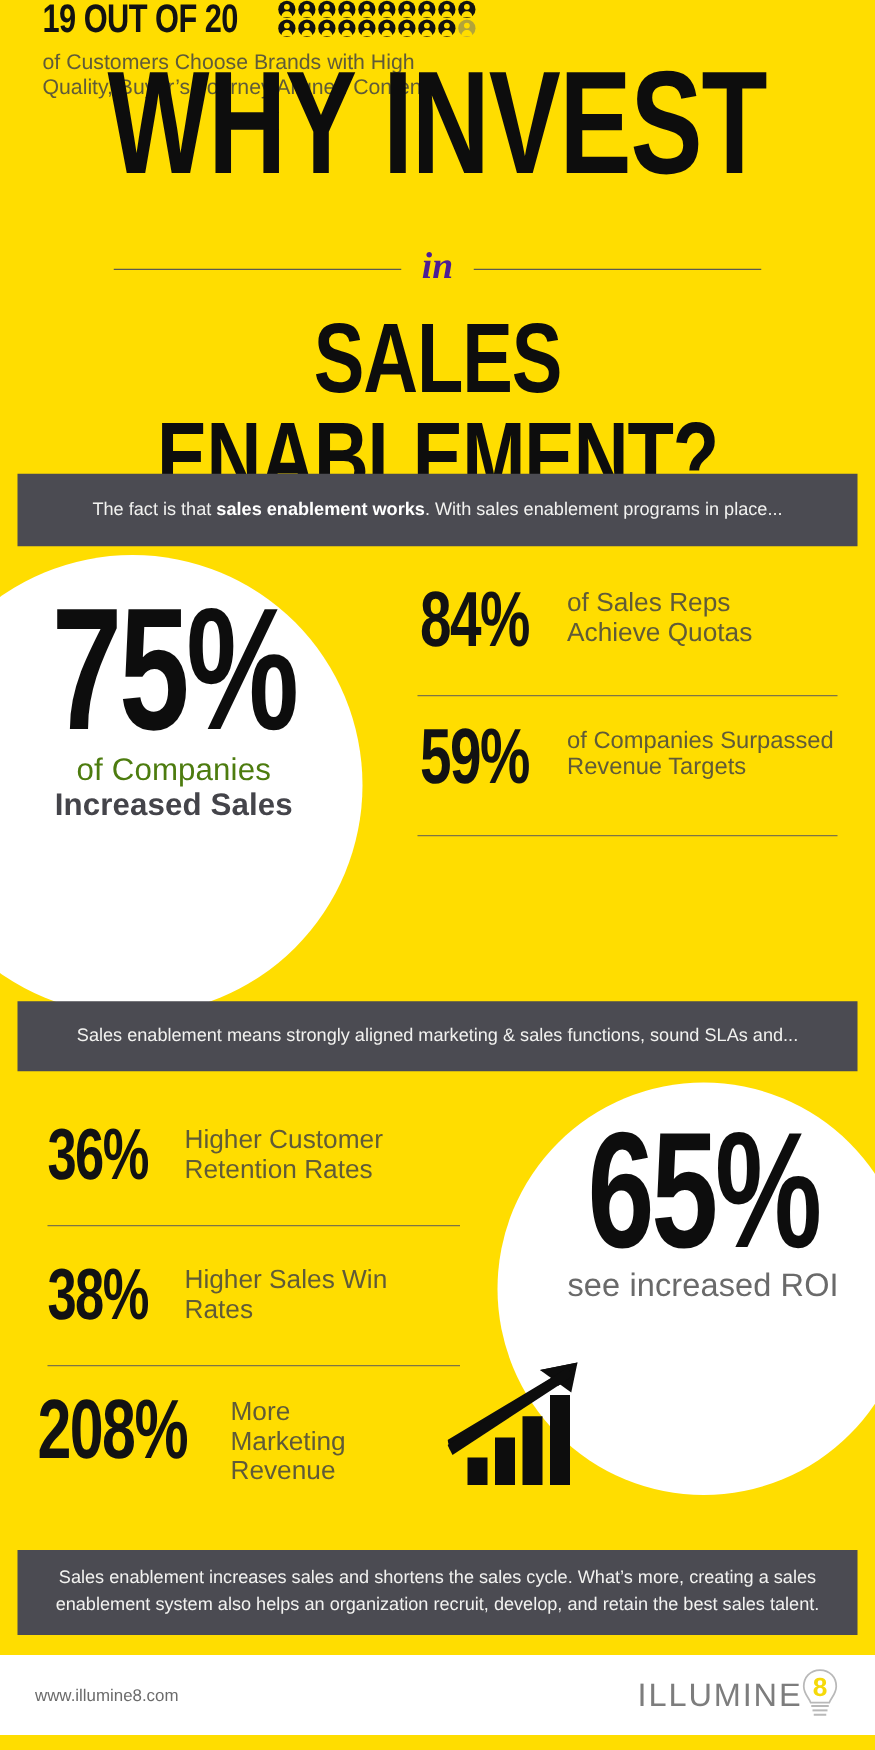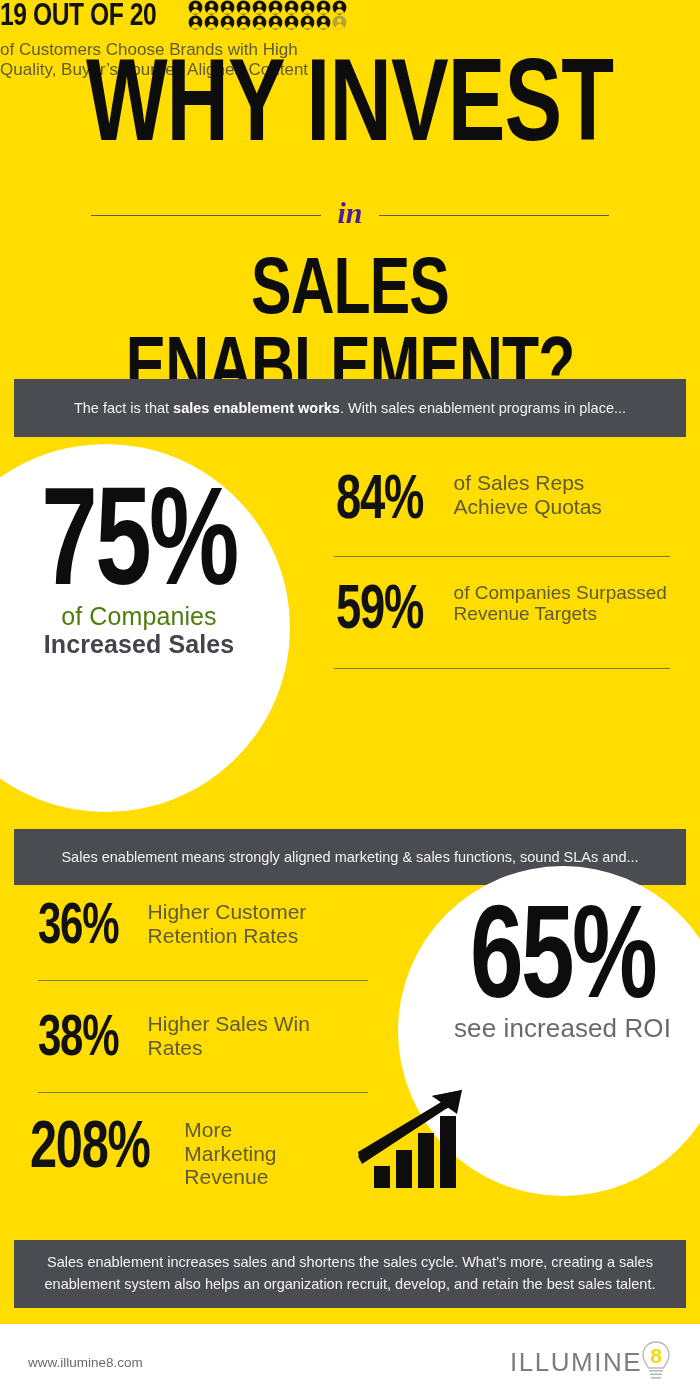--- a/index.html
+++ b/index.html
@@ -54,21 +54,21 @@
   .banner{
     position:absolute;
     background:#4b4b52;
     color:#f2f2f0;
     display:flex;align-items:center;justify-content:center;
     text-align:center;
     box-sizing:border-box;
   }
   .banner p{margin:0;padding:0 26px;}
   #banner-1{left:14px;top:379px;width:672px;height:58px;font-size:14.5px;}
-  #banner-2{left:14px;top:801px;width:672px;height:56px;font-size:14.5px;margin-top:28px;}
+  #banner-2{left:14px;top:801px;width:672px;height:56px;font-size:14.5px;}
   #banner-3{left:14px;top:1240px;width:672px;height:68px;font-size:14.5px;line-height:1.5;}
   .banner b{font-weight:bold;color:#ffffff;}
 
   
   .circle-white{position:absolute;background:#ffffff;border-radius:50%;}
   #circle-75{left:-78px;top:444px;width:368px;height:368px;}
   #circle-65{left:398px;top:866px;width:330px;height:330px;}
 
   
   .big-stat{position:absolute;text-align:center;}
@@ -116,21 +116,21 @@
   #row-84{left:336px;top:468px;}
   #row-84 .stat-num{font-size:54px;}
   #row-84 .stat-label{font-size:21px;margin-left:14px;margin-top:3px;}
   #div-r1{left:334px;top:556px;width:336px;}
   #row-59{left:336px;top:578px;}
   #row-59 .stat-num{font-size:54px;}
   #row-59 .stat-label{font-size:19px;margin-left:14px;margin-top:4px;}
   #div-r2{left:334px;top:668px;width:336px;}
 
   
-  #row-19{left:334px;top:686px;width:356px;}
+  #row-19{left:334px;top:686px;width:356px;padding-left:34px;}
   .ooo-head{display:flex;align-items:center;}
   .ooo-num{
     font-family:"Liberation Sans",sans-serif;
     font-weight:bold;font-size:28px;color:#121212;
     letter-spacing:-0.5px;line-height:1;
     transform:scaleX(0.88) scaleY(1.14);
     transform-origin:left center;
     white-space:nowrap;
   }
   .people-grid{
@@ -155,21 +155,21 @@
   #div-l2{left:38px;top:1092px;width:330px;}
   #row-208{left:30px;top:1114px;}
   #row-208 .stat-num{font-size:58px;}
   #row-208 .stat-label{font-size:21px;margin-left:12px;margin-top:4px;}
 
   
   #growth-icon{position:absolute;left:358px;top:1088px;width:125px;height:100px;}
 
   
   .footer{
-    position:absolute;left:0;top:1324px;width:700px;height:76px;
+    position:absolute;left:0;top:1324px;width:700px;height:64px;
     background:#ffffff;
     display:flex;align-items:center;justify-content:space-between;
     box-sizing:border-box;padding:0 28px;
   }
   .footer-url{font-size:13.5px;color:#6b6b6b;}
   .logo{display:flex;align-items:center;justify-content:space-between;}
   .logo-word{
     font-size:26px;color:#7d7d7d;letter-spacing:1.5px;
     font-weight:normal;
   }

